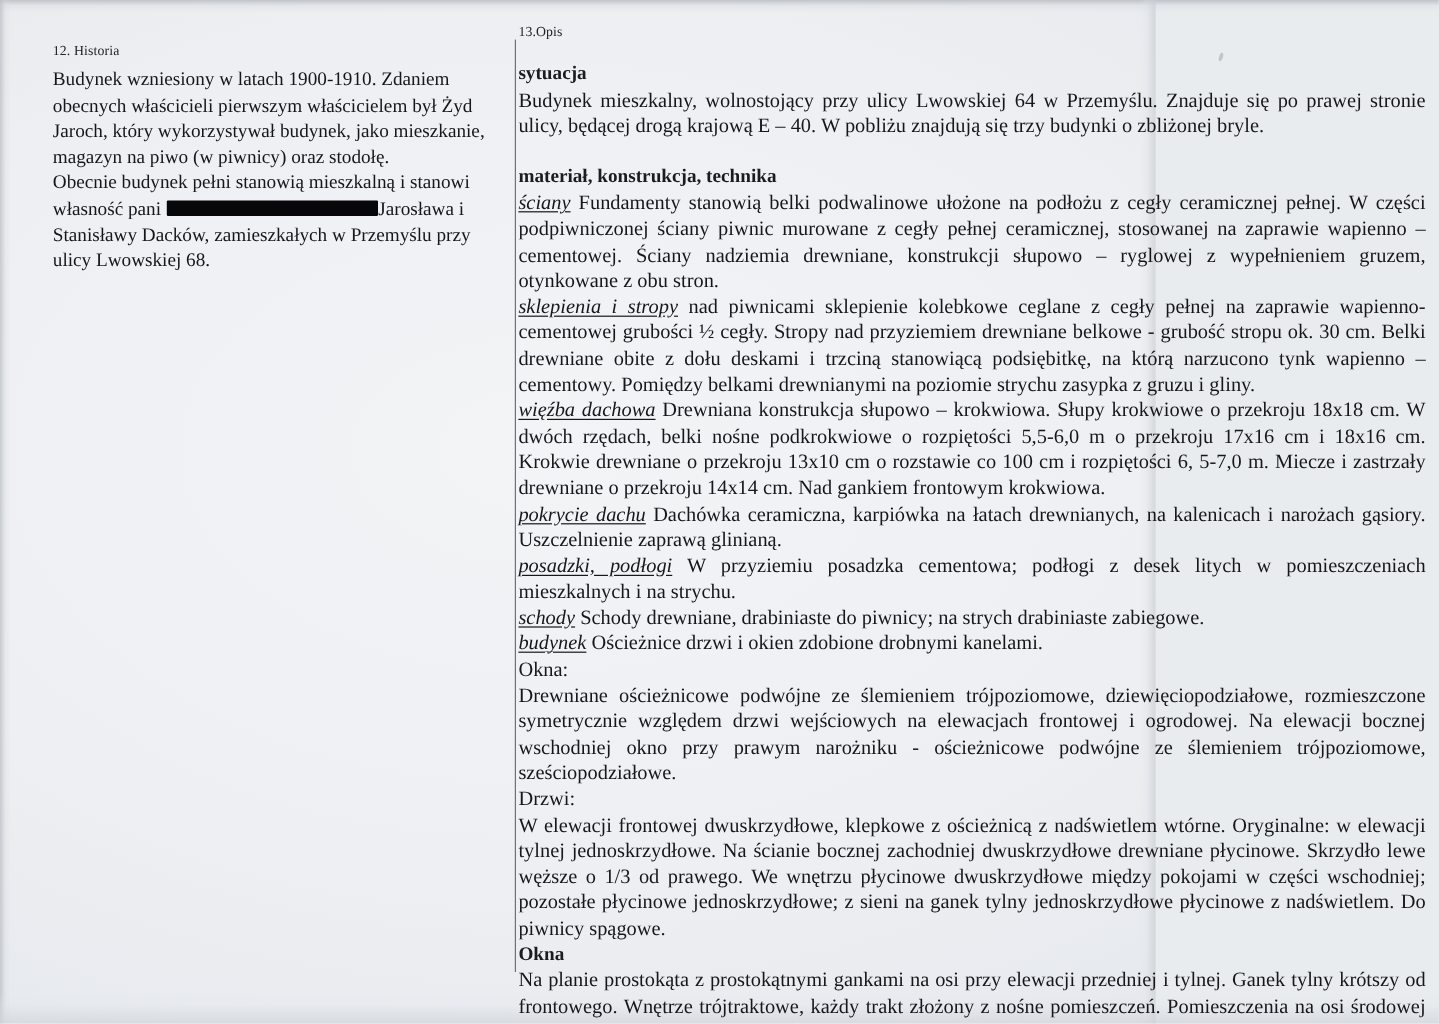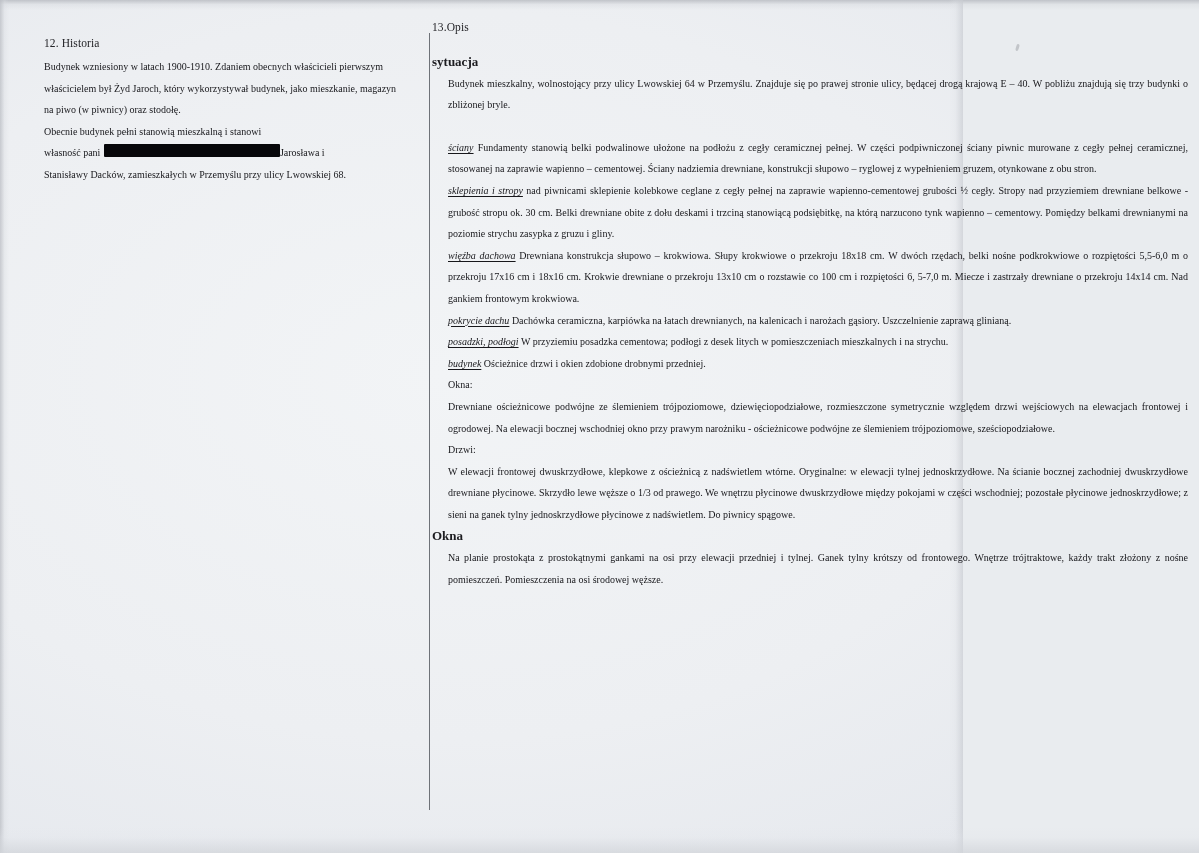--- a/index.html
+++ b/index.html
@@ -79,42 +79,41 @@
 
   .field-number {
     font-size: 11.5px;
     line-height: 14px;
     letter-spacing: .1px;
     margin-bottom: 6px;
     color: #232327;
   }
 
   .body-left {
-    font-size: 10px;
+    font-size: 16px;
     line-height: 21.6px;
     text-align: left;
     color: #17171b;
   }
   .body-left p { margin: 0; }
 
   .body-right {
-    font-size: 10px;
+    font-size: 17px;
     line-height: 21.6px;
     text-align: justify;
     text-justify: inter-word;
     color: #17171b;
-    margin-left: 16px;
   }
   .body-right p {
     margin: 0;
   }
 
   .section-head {
     font-weight: bold;
-    font-size: 13px;
+    font-size: 16px;
     line-height: 21.6px;
     margin: 0;
   }
   .gap {
     height: 21px;
   }
   .gap-small {
     height: 11px;
   }
 
@@ -168,35 +167,37 @@
 
     <div class="gap-small"></div>
 
     <div class="section-head">sytuacja</div>
     <div class="body-right no-justify-last">
       <p>Budynek mieszkalny, wolnostojący przy ulicy Lwowskiej 64 w Przemyślu. Znajduje się po prawej stronie ulicy, będącej drogą krajową E – 40. W pobliżu znajdują się trzy budynki o zbliżonej bryle.</p>
     </div>
 
     <div class="gap"></div>
 
+    <div class="section-head">materiał, konstrukcja, technika</div>
 
     <div class="body-right">
 
       <p><span class="term">ściany</span><span> Fundamenty stanowią belki podwalinowe ułożone na podłożu z cegły ceramicznej pełnej. W części podpiwniczonej ściany piwnic murowane z cegły pełnej ceramicznej, stosowanej na zaprawie wapienno – cementowej. Ściany nadziemia drewniane, konstrukcji słupowo – ryglowej z wypełnieniem gruzem, otynkowane z obu stron.</span></p>
 
       <p><span class="term">sklepienia i stropy</span><span> nad piwnicami sklepienie kolebkowe ceglane z cegły pełnej na zaprawie wapienno-cementowej grubości ½ cegły. Stropy nad przyziemiem drewniane belkowe - grubość stropu ok. 30 cm. Belki drewniane obite z dołu deskami i trzciną stanowiącą podsiębitkę, na którą narzucono tynk wapienno – cementowy. Pomiędzy belkami drewnianymi na poziomie strychu zasypka z gruzu i gliny.</span></p>
 
       <p><span class="term">więźba dachowa</span><span> Drewniana konstrukcja słupowo – krokwiowa. Słupy krokwiowe o przekroju 18x18 cm. W dwóch rzędach, belki nośne podkrokwiowe o rozpiętości 5,5-6,0 m o przekroju 17x16 cm i 18x16 cm. Krokwie drewniane o przekroju 13x10 cm o rozstawie co 100 cm i rozpiętości 6, 5-7,0 m. Miecze i zastrzały drewniane o przekroju 14x14 cm. Nad gankiem frontowym krokwiowa.</span></p>
 
       <p><span class="term">pokrycie dachu</span><span> Dachówka ceramiczna, karpiówka na łatach drewnianych, na kalenicach i narożach gąsiory. Uszczelnienie zaprawą glinianą.</span></p>
 
       <p><span class="term">posadzki, podłogi</span><span> W przyziemiu posadzka cementowa; podłogi z desek litych w pomieszczeniach mieszkalnych i na strychu.</span></p>
 
-
-      <p><span class="term">budynek</span><span> Ościeżnice drzwi i okien zdobione drobnymi przedniej.</span></p>
+      <p><span class="term">schody</span><span>  Schody drewniane, drabiniaste do piwnicy; na strych drabiniaste zabiegowe.</span></p>
+
+      <p><span class="term">budynek</span><span> Ościeżnice drzwi i okien zdobione drobnymi kanelami.</span></p>
 
       <p>Okna:</p>
       <p>Drewniane ościeżnicowe podwójne ze ślemieniem trójpoziomowe, dziewięciopodziałowe, rozmieszczone symetrycznie względem drzwi wejściowych na elewacjach frontowej i ogrodowej. Na elewacji bocznej wschodniej okno przy prawym narożniku - ościeżnicowe podwójne ze ślemieniem trójpoziomowe, sześciopodziałowe.</p>
 
       <p>Drzwi:</p>
       <p>W elewacji frontowej dwuskrzydłowe, klepkowe z ościeżnicą z nadświetlem wtórne. Oryginalne: w elewacji tylnej jednoskrzydłowe.  Na ścianie bocznej zachodniej dwuskrzydłowe drewniane płycinowe. Skrzydło lewe węższe o 1/3 od prawego. We wnętrzu płycinowe dwuskrzydłowe między pokojami w części wschodniej; pozostałe płycinowe jednoskrzydłowe; z sieni na ganek tylny jednoskrzydłowe płycinowe z nadświetlem. Do piwnicy spągowe.</p>
     </div>
 
     <div class="section-head">Okna</div>
     <div class="body-right">

